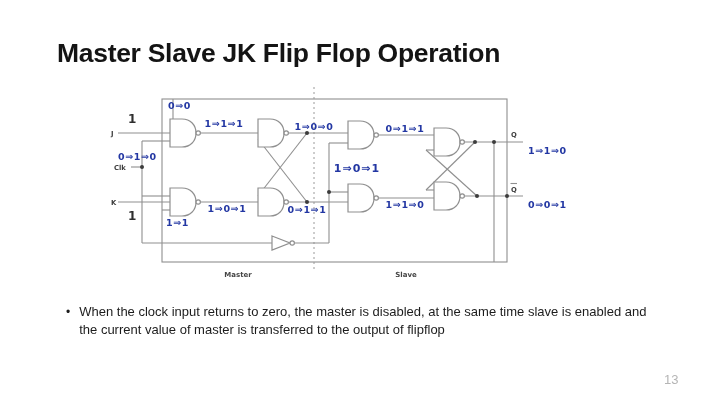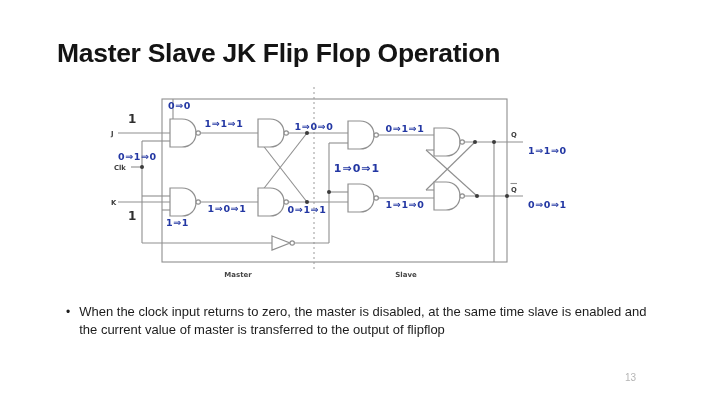--- a/index.html
+++ b/index.html
@@ -3,21 +3,21 @@
 <meta charset="utf-8">
 <style>
   html,body{margin:0;padding:0;background:#ffffff;}
   .slide{position:relative;width:720px;height:404px;background:#ffffff;overflow:hidden;
          font-family:"Liberation Sans",sans-serif;}
   .title{position:absolute;left:57px;top:38px;font-size:26.5px;font-weight:600;
          color:#141414;letter-spacing:-0.3px;text-align:center;}
   .bullet-row{position:absolute;left:66px;top:303px;width:600px;display:flex;gap:9px;
          font-size:13px;line-height:1.4;color:#1c1c1c;}
   .bullet-marker{flex:0 0 auto;font-size:12px;line-height:1.5;}
-  .page-number{position:absolute;left:625px;top:372px;font-size:10px;color:#b5b5b5;}
+  .page-number{position:absolute;left:664px;top:372px;font-size:13px;color:#b5b5b5;}
   svg{position:absolute;left:0;top:0;}
   .wire{stroke:#8f8f8f;stroke-width:1.1;fill:none;}
   .gate{stroke:#8f8f8f;stroke-width:1.2;fill:#ffffff;}
   .dot{fill:#3c3c3c;stroke:none;}
   .divider{stroke:#9a9a9a;stroke-width:1;stroke-dasharray:2,3;fill:none;}
   .lbl{font-family:"DejaVu Sans",sans-serif;font-size:6.8px;font-weight:bold;fill:#3d3d3d;}
   .seclbl{font-family:"DejaVu Sans",sans-serif;font-size:7px;font-weight:bold;fill:#454545;}
   .ann{font-family:"DejaVu Sans",sans-serif;font-size:9.5px;font-weight:bold;fill:#2337a3;letter-spacing:0.6px;}
   .ann-big{font-family:"DejaVu Sans",sans-serif;font-size:11px;font-weight:bold;fill:#2337a3;letter-spacing:1px;}
   .inval{font-family:"DejaVu Sans",sans-serif;font-size:12px;font-weight:600;fill:#2e2e2e;}

